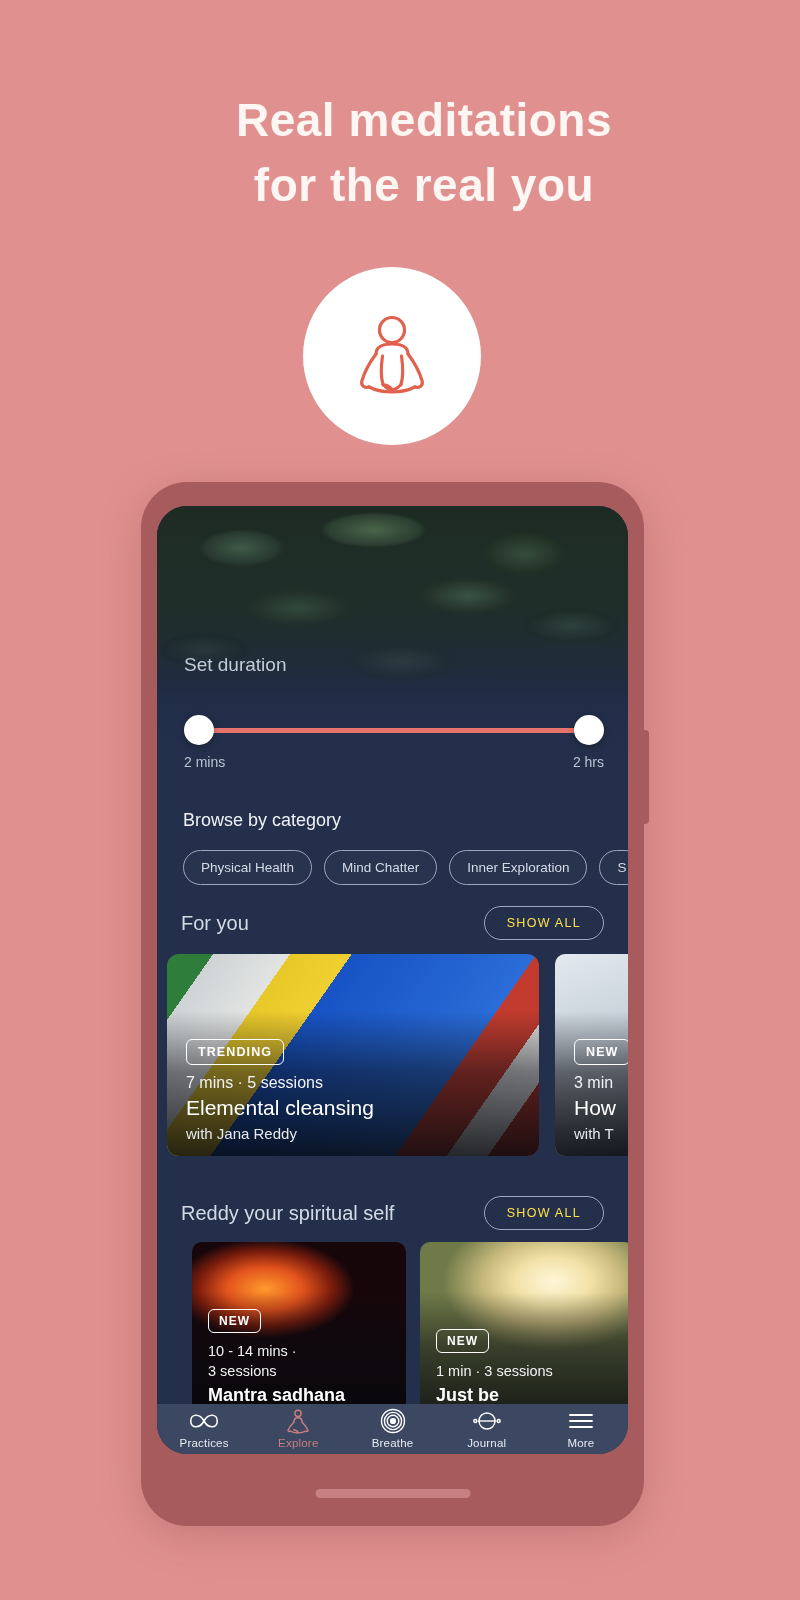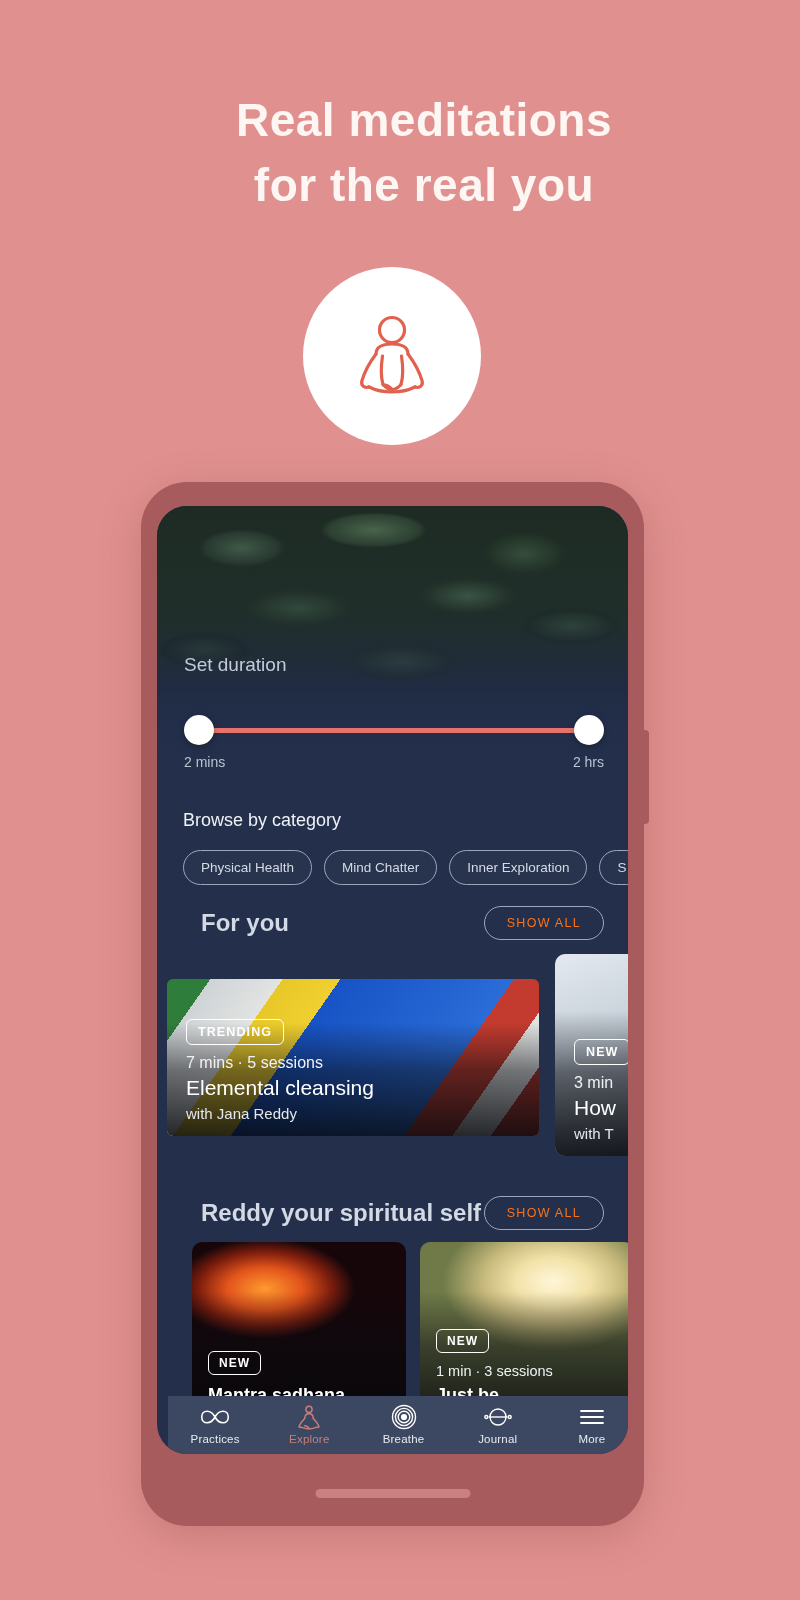--- a/index.html
+++ b/index.html
@@ -186,44 +186,43 @@
     background: rgba(255,255,255,0.02);
     flex: 0 0 auto;
   }
 
   
   .sec-row {
     position: absolute; left: 0; width: 471px;
     display: flex; align-items: center; justify-content: space-between;
     padding: 0 24px 0 24px;
   }
-  .sec-title { color: #d3dae6; font-size: 24px; font-weight: 700; margin-left: 20px; }
+  .sec-title { color: #d3dae6; font-size: 20px; font-weight: 400; }
   .show-all {
     border: 1.4px solid #9aa7bd; border-radius: 20px;
-    color: #f97316; font-size: 12.5px; letter-spacing: 1.3px;
+    color: #fde047; font-size: 12.5px; letter-spacing: 1.3px;
     padding: 9px 22px; font-weight: 500;
     background: transparent;
   }
   .row-foryou { top: 400px; }
   .row-spiritual { top: 690px; }
 
   
   .carousel {
     position: absolute; left: 0; top: 448px;
     width: 471px; height: 202px;
     display: flex; gap: 16px;
     padding-left: 10px;
   }
   .card-lg {
     flex: 0 0 auto;
-    width: 372px; height: 157px;
-    border-radius: 6px;
+    width: 372px; height: 202px;
+    border-radius: 12px;
     overflow: hidden;
     position: relative;
-    margin-top: 25px;
   }
   .card-prayer {
     background:
       linear-gradient(125deg, #2f7d3a 0%, #2f7d3a 9%, #cfd3d6 9%, #e2e4e2 24%,
       #e8c828 24%, #f0cf30 36%, #1753c4 36%, #2a6cd8 72%, #c23b2e 72%,
       #c23b2e 82%, #e0e2e0 82%, #e8eaea 90%, #b8352b 90%, #b8352b 100%);
   }
   .card-mist {
     flex: 0 0 auto;
     width: 372px; height: 202px;
@@ -273,22 +272,22 @@
       radial-gradient(ellipse 110px 70px at 62% 22%, #fff6d8 0%, #f2e2a8 34%, #c9bb7e 62%, #6f7a48 100%),
       linear-gradient(175deg, #c9c8a2 0%, #8f9a64 42%, #4e5c34 78%, #2b3420 100%);
   }
   .card-sm .card-body { left: 16px; bottom: 16px; }
   .card-sm .badge { font-size: 12px; padding: 4px 10px; margin-bottom: 8px; }
   .card-sm .card-meta { font-size: 14.5px; line-height: 1.38; }
   .card-sm .card-title { font-size: 18px; font-weight: 600; margin-top: 2px; margin-bottom: 0; }
 
   
   .bottom-nav {
-    position: absolute; left: 11px; bottom: 0;
-    width: 471px; height: 58px;
+    position: absolute; left: 0; bottom: 0;
+    width: 471px; height: 50px;
     background: #3c4761;
     display: flex; align-items: center;
   }
   .nav-item {
     flex: 1; display: flex; flex-direction: column;
     align-items: center; justify-content: center; gap: 4px;
   }
   .nav-label { font-size: 11.5px; color: #e7eaef; letter-spacing: 0.2px; }
   .nav-item.active .nav-label { color: #c77f7d; }
   .nav-icon { height: 24px; display: flex; align-items: center; justify-content: center; }
@@ -377,20 +376,22 @@
       <div class="sec-row row-spiritual">
         <span class="sec-title">Reddy your spiritual self</span>
         <span class="show-all">SHOW ALL</span>
       </div>
 
       <div class="grid-spiritual">
         <div class="card-sm card-lava">
           <div class="card-scrim"></div>
           <div class="card-body">
             <div class="badge">NEW</div>
+            <div class="card-meta" style="white-space:pre-line">10 - 14 mins  ·
+3 sessions</div>
             <div class="card-title">Mantra sadhana</div>
           </div>
         </div>
         <div class="card-sm card-sun">
           <div class="card-scrim"></div>
           <div class="card-body">
             <div class="badge">NEW</div>
             <div class="card-meta">1 min  · 3 sessions</div>
             <div class="card-title">Just be</div>
           </div>

